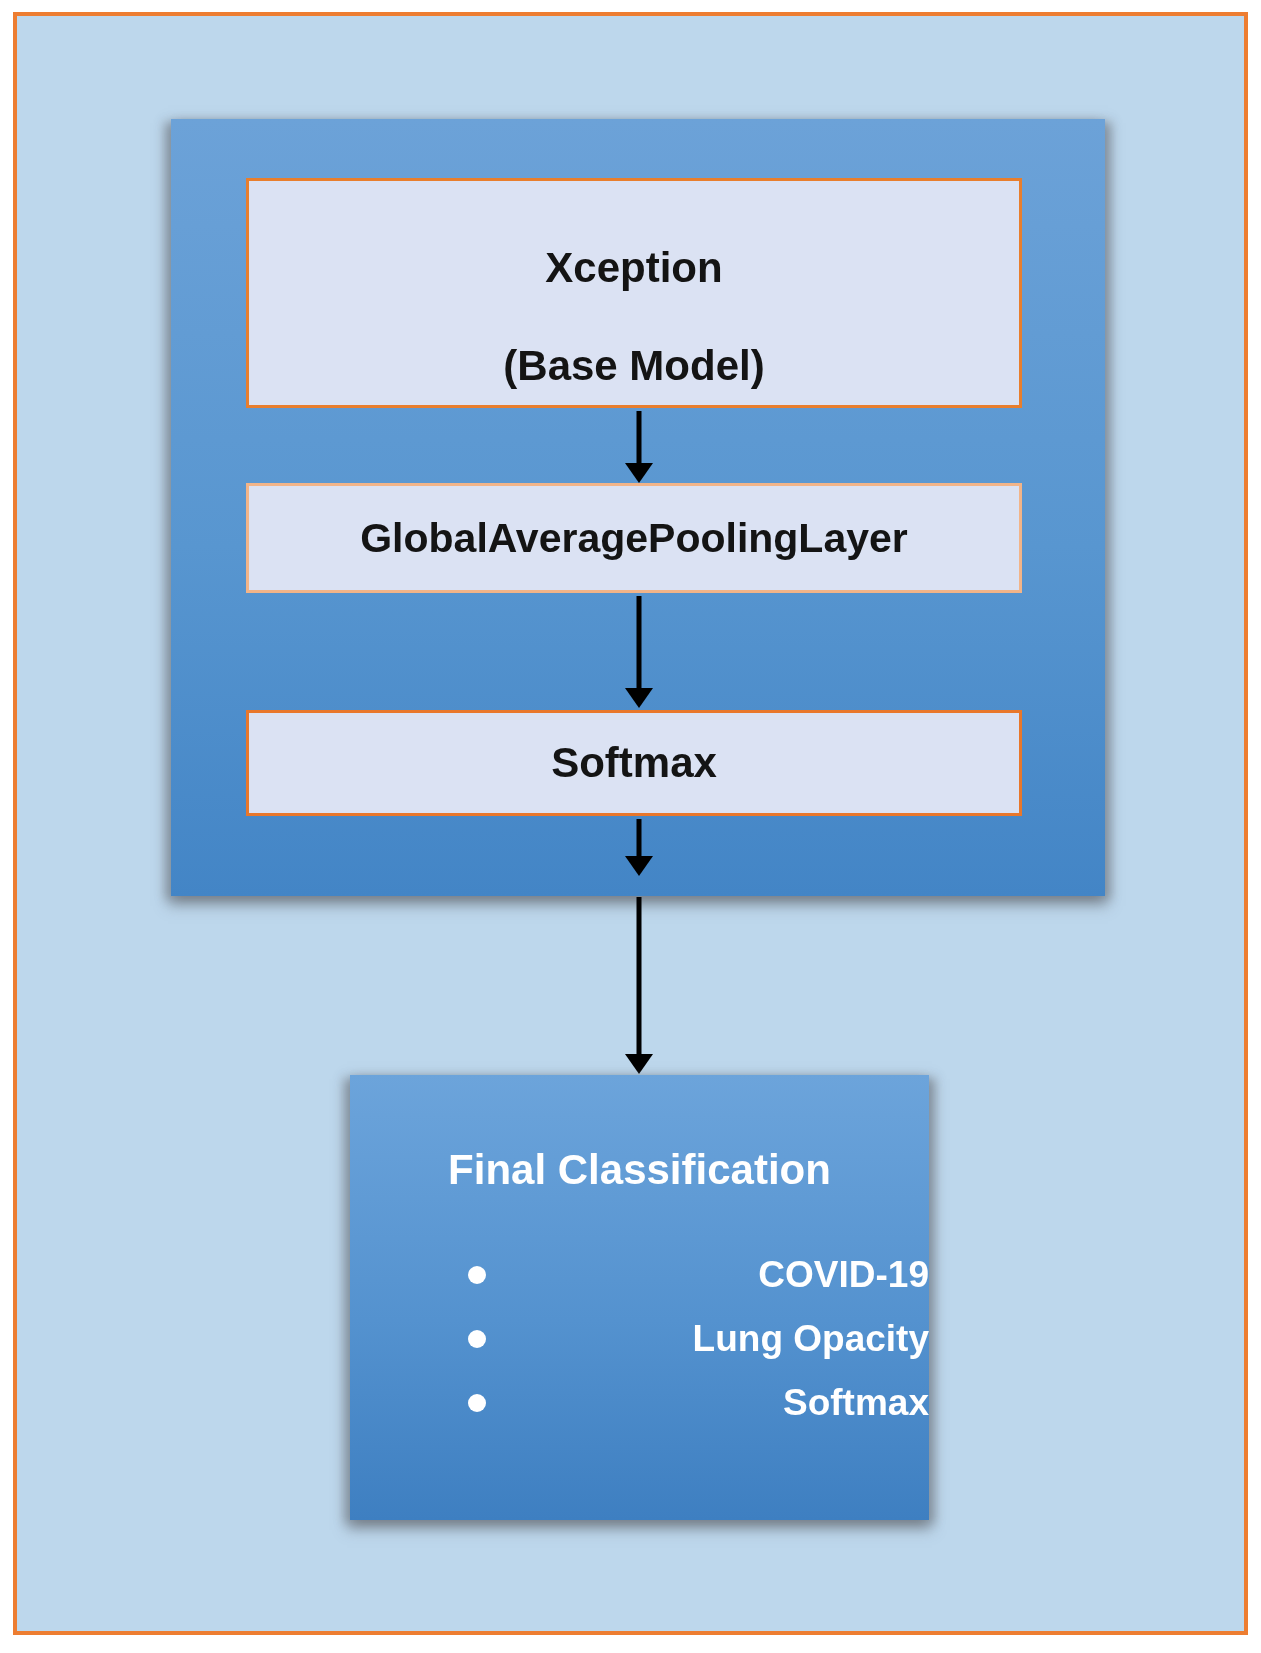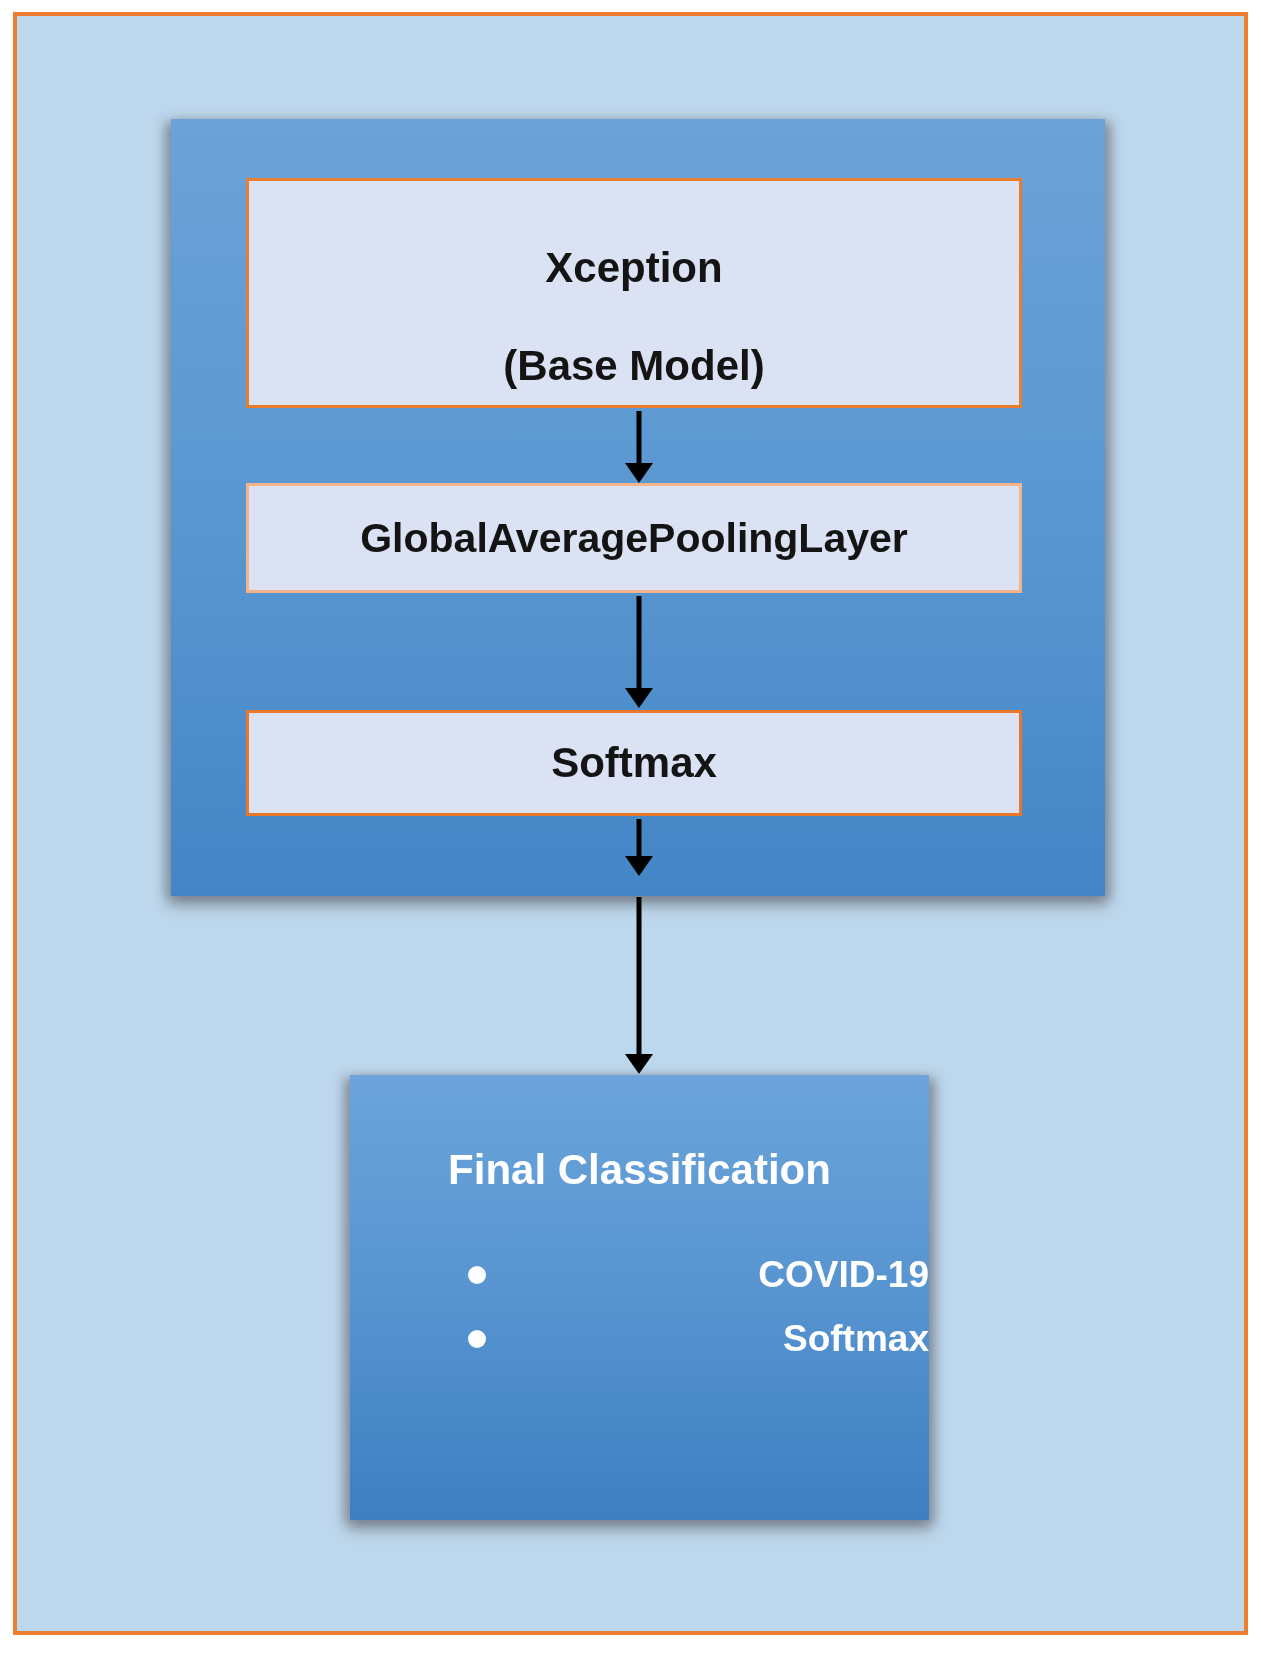--- a/index.html
+++ b/index.html
@@ -90,19 +90,23 @@
 
     <div class="final-box">
       <div class="final-title">Final Classification</div>
       <ul class="final-list">
         <li>
           <span class="bullet-dot"></span>
           <span>COVID-19</span>
         </li>
         <li>
           <span class="bullet-dot"></span>
+          <span>Lung Opacity</span>
+        </li>
+        <li>
+          <span class="bullet-dot"></span>
           <span>Softmax</span>
         </li>
       </ul>
     </div>
 
   </div>
 </div>
 
 </body></html>

